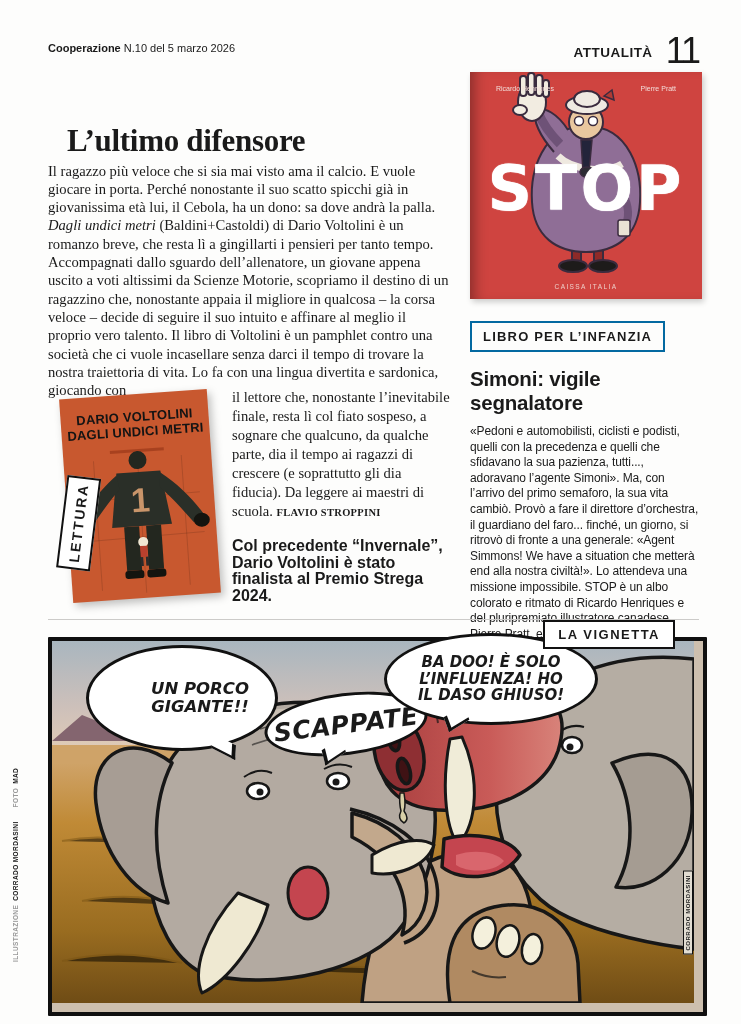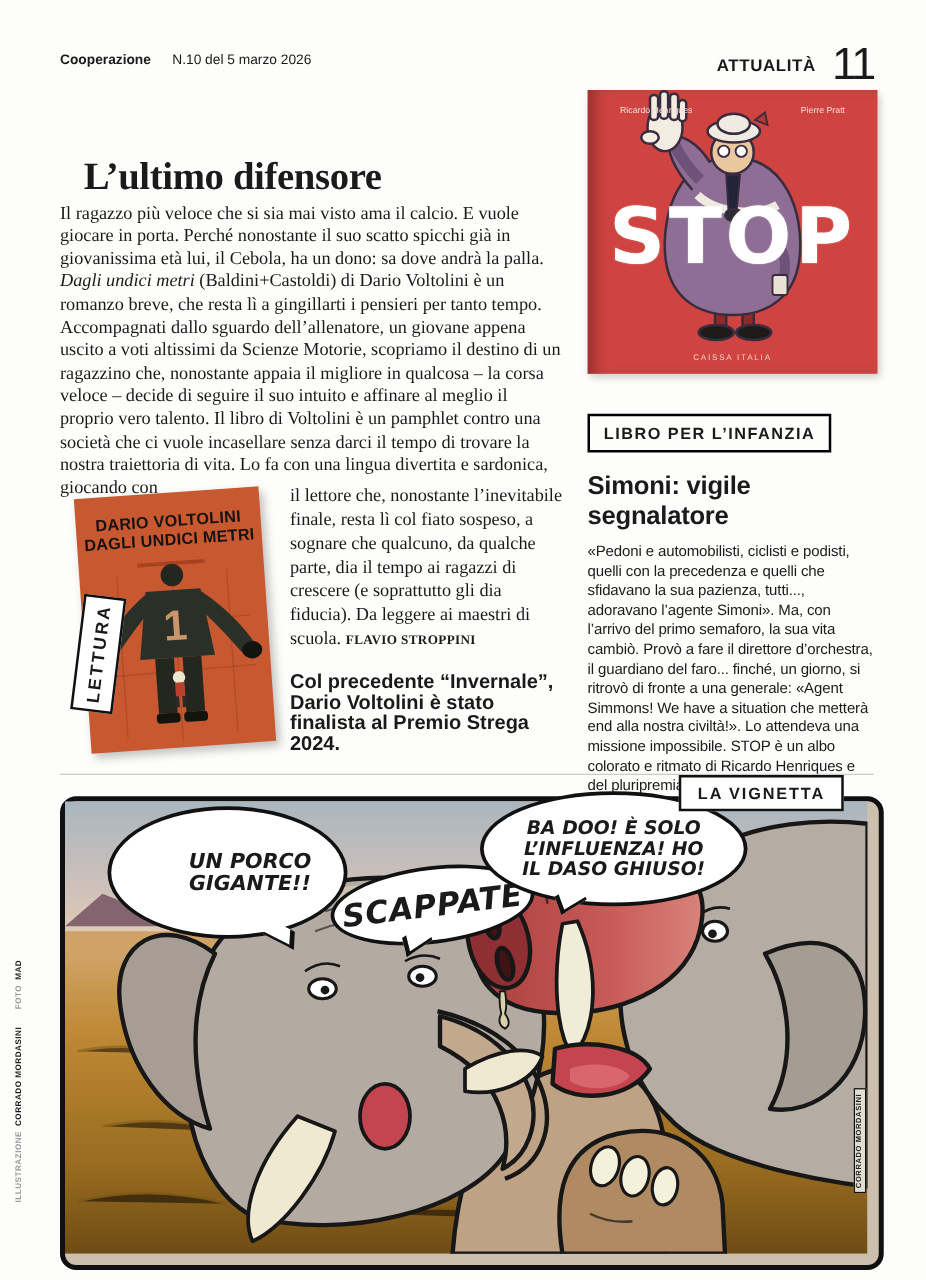--- a/index.html
+++ b/index.html
@@ -1,20 +1,20 @@
 <!DOCTYPE html>
 <html><head>
 <meta charset="utf-8">
 <style>
   html,body{margin:0;padding:0;background:#e8e8e8;}
   .page{position:relative;width:741px;height:1024px;background:#fdfdfc;margin:0 auto;overflow:hidden;
         font-family:"Liberation Sans","DejaVu Sans",sans-serif;color:#1a1a1a;}
   
   .hdr-left{position:absolute;left:48px;top:42px;font-size:11px;}
-  .hdr-left .mag{font-weight:bold;margin-right:14px;}
+  .hdr-left .mag{font-weight:bold;}
   .hdr-right{position:absolute;right:42px;top:30px;display:flex;align-items:baseline;gap:13px;}
   .hdr-right .section{font-weight:bold;font-size:13.5px;letter-spacing:.5px;position:relative;top:-6px;}
   .hdr-right .pagenum{font-weight:normal;font-size:36px;letter-spacing:-2px;}
   
   .art-title{position:absolute;left:47px;top:102px;font-family:"Liberation Serif","DejaVu Serif",serif;
              font-size:31px;font-weight:bold;letter-spacing:-.3px;margin-left:20px;}
   .art-body{position:absolute;left:48px;top:147px;width:403px;
             font-family:"Liberation Serif","DejaVu Serif",serif;font-size:14.6px;line-height:18.3px;
             text-align:left;}
   .art-body .ital{font-style:italic;}
@@ -39,29 +39,29 @@
               box-shadow:inset 12px 0 14px -8px rgba(0,0,0,.35), 2px 3px 6px rgba(0,0,0,.2);overflow:hidden;}
   .stop-authors{position:absolute;top:13px;left:0;right:0;display:flex;justify-content:space-between;
                 padding:0 26px;font-size:7px;color:#f3ddd8;}
   .stop-svg{position:absolute;left:0;top:0;width:232px;height:227px;}
   .stop-word{position:absolute;left:0;right:0;top:86px;text-align:center;color:#fff;
              font-family:"DejaVu Sans","Liberation Sans",sans-serif;font-weight:bold;font-size:62px;
              letter-spacing:3px;line-height:1;text-shadow:0 0 1px #fff;}
   .stop-pub{position:absolute;bottom:9px;left:0;right:0;text-align:center;font-size:6.5px;
             letter-spacing:1.4px;color:#eecfc9;}
   .stop-caption{margin-top:10px;font-size:12.5px;line-height:17px;font-weight:bold;}
-  .kicker{margin-top:32px;display:inline-block;border:2px solid #000000;padding:6px 11px;
+  .kicker{margin-top:22px;display:inline-block;border:2px solid #0369a1;padding:6px 11px;
           font-weight:bold;font-size:13px;letter-spacing:1.2px;}
   .sb-heading{margin-top:15px;font-weight:bold;font-size:20.5px;letter-spacing:-.2px;}
   .sb-body{margin-top:9px;font-size:12px;line-height:15.6px;letter-spacing:-.1px;}
   .sb-sig{font-weight:bold;font-size:10.5px;letter-spacing:.4px;}
   
   .rule{position:absolute;left:48px;right:42px;top:619px;height:1px;background:#cccbc9;}
   .vignetta{position:absolute;left:48px;top:637px;width:651px;height:371px;border:4.5px solid #101010;
-            border-radius:13px;overflow:visible;background:#cdbfae;}
+            border-radius:1px;overflow:visible;background:#cdbfae;}
   .vig-label{position:absolute;top:-21px;right:28px;background:#fff;border:2.5px solid #111;
              padding:5px 13px;font-weight:bold;font-size:13px;letter-spacing:1.5px;z-index:5;}
   .vig-svg{position:absolute;left:0;top:0;width:642px;height:362px;}
   .bubble{position:absolute;background:#fff;border:3px solid #111;border-radius:50%;
           display:flex;flex-direction:column;align-items:center;justify-content:center;
           font-family:"DejaVu Sans","Liberation Sans",sans-serif;font-weight:bold;z-index:3;
           text-align:center;}
   .bubble:after{content:"";position:absolute;width:16px;height:16px;background:#fff;
           border-right:3px solid #111;border-bottom:3px solid #111;}
   .b-left{left:34px;top:4px;width:186px;height:100px;font-style:italic;}

